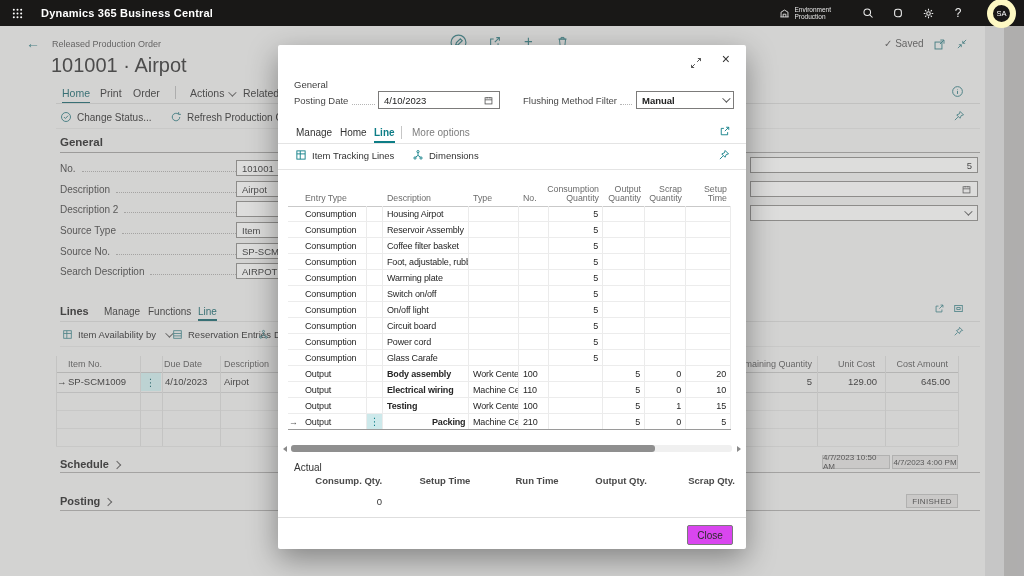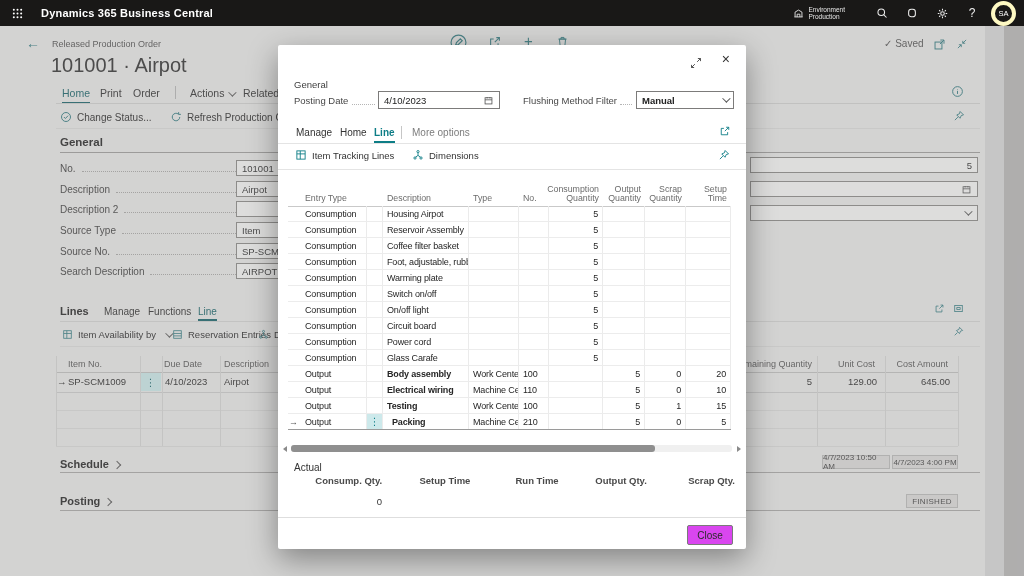--- a/index.html
+++ b/index.html
@@ -8,22 +8,22 @@
   .abs{position:absolute;}
   svg{display:block;}
   
   .topbar{position:absolute;left:0;top:0;width:1024px;height:26px;background:#191817;color:#fff;
     display:flex;align-items:center;z-index:20;}
   .tb-title{font-size:11px;font-weight:700;margin-left:9px;letter-spacing:.2px;}
   .tb-right{position:absolute;right:0;top:0;height:26px;display:flex;align-items:center;gap:0;}
   .tb-env{display:flex;align-items:center;gap:5px;margin-right:22px;}
   .tb-env-txt{font-size:6.5px;line-height:7px;color:#e8e8e8;}
   .tb-ic{width:30px;display:flex;justify-content:center;align-items:center;color:#eee;cursor:pointer;}
-  .avatar{width:17px;height:17px;border:4px solid #fef9c3;border-radius:50%;font-size:7.5px;
-    display:flex;align-items:center;justify-content:center;margin:0 8px 0 4px;}
+  .avatar{width:17px;height:17px;border:6px solid #fef9c3;border-radius:50%;font-size:7.5px;
+    display:flex;align-items:center;justify-content:center;margin:0 8px 0 14px;}
   
   .bg{position:absolute;left:0;top:26px;width:1024px;height:550px;z-index:1;color:#4c4c4c;}
   .line{position:absolute;height:1px;background:#cfcfcf;}
   .vline{position:absolute;width:1px;background:#d7d7d6;}
   .teal{color:#4d8b90;}
   .cap{font-size:9px;color:#6a6a6a;}
   .pgtitle{font-size:20px;color:#4e4e4e;}
   .tab{font-size:10.5px;color:#4e4e4e;}
   .tab.active{color:#37777c;}
   .chev{display:inline-block;width:5px;height:5px;border-right:1.2px solid #6e6e6e;
@@ -59,21 +59,21 @@
   .jhead>div.r{justify-content:flex-end;text-align:right;}
   .jbody{position:absolute;left:10px;top:161px;width:443px;}
   .jrow{height:15px;border-bottom:1px solid #ececec;}
   .jrow>div{font-size:9px;letter-spacing:-.15px;color:#262626;display:flex;align-items:center;
     padding:0 4px;border-right:1px solid #ebebeb;box-sizing:border-box;overflow:hidden;white-space:nowrap;height:15px;}
   .jrow>div:first-child{border-right:none;padding:0 1px;color:#555;}
   .jrow .num{justify-content:flex-end;}
   .jrow .b{font-weight:700;}
   .jrow.sel{border-bottom:1px solid #9a9a9a;}
   .jrow.sel .menu{background:#cde9eb;color:#0d7d86;justify-content:center;font-size:10px;}
-  .jrow.sel .ind{padding-left:9px;}
+  .jrow.sel .ind{padding-left:9px;margin-left:40px;}
   .foot-cols{position:absolute;left:16px;top:430px;width:441px;display:flex;}
   .foot-cols>div{flex:1;text-align:right;font-size:9.5px;font-weight:700;color:#4a4a4a;}
   .btn{position:absolute;border:1px solid #7a7a7a;background:#d946ef;border-radius:2px;font-size:10px;
     color:#2b2b2b;display:flex;align-items:center;justify-content:center;cursor:pointer;}
   .tri{width:0;height:0;position:absolute;}
 </style>
 </head>
 <body>
 
 <div id="screen">

